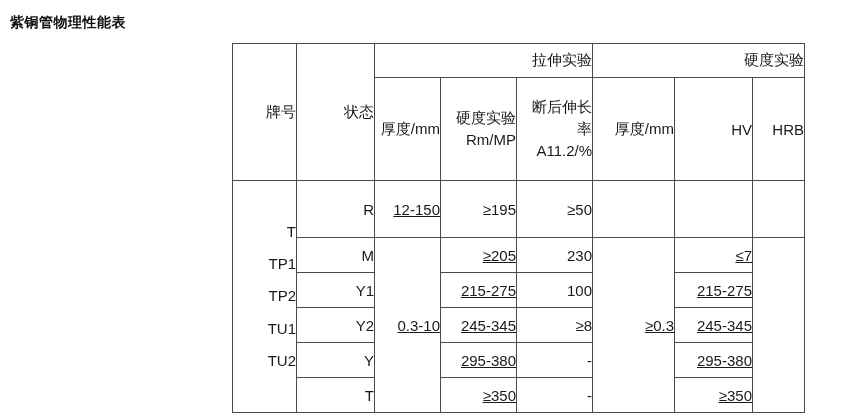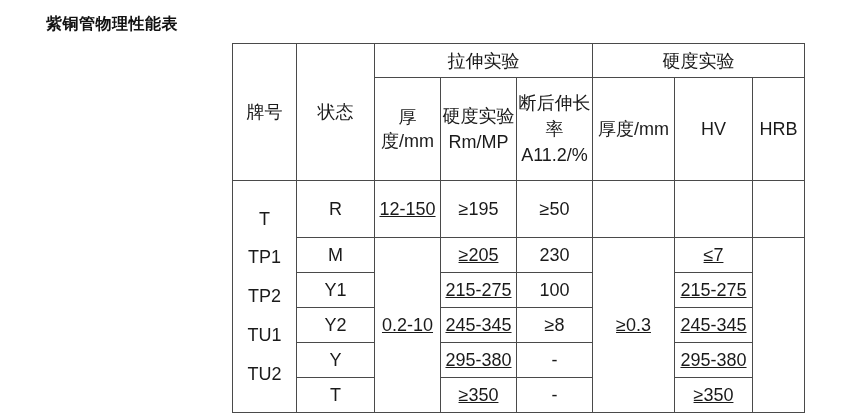--- a/index.html
+++ b/index.html
@@ -12,40 +12,39 @@
     height: 418px;
     font-family: "Liberation Sans", sans-serif;
     color: #1a1a1a;
     position: relative;
     overflow: hidden;
   }
   .page-title {
     position: absolute;
     left: 10px;
     top: 14px;
-    font-size: 16px;
+    font-size: 14px;
     font-weight: bold;
     letter-spacing: 0.5px;
     color: #111111;
-    margin-left: 36px;
   }
   .table-wrap {
     position: absolute;
     left: 232px;
     top: 43px;
   }
   table.spec {
     border-collapse: collapse;
     table-layout: fixed;
   }
   table.spec td, table.spec th {
     border: 1px solid #4a4a4a;
     font-weight: normal;
-    font-size: 18px;
-    text-align: center;
+    font-size: 15px;
+    text-align: right;
     vertical-align: middle;
     color: #1a1a1a;
     padding: 0;
   }
   
   col.c-grade { width: 64px; }
   col.c-state { width: 78px; }
   col.c-thick1 { width: 66px; }
   col.c-rm { width: 76px; }
   col.c-elong { width: 76px; }
@@ -120,21 +119,21 @@
         <td class="nowrap">12-150</td>
         <td>≥195</td>
         <td>≥50</td>
         <td></td>
         <td></td>
         <td></td>
       </tr>
 
       <tr class="row-body">
         <td>M</td>
-        <td rowspan="5" class="nowrap">0.2-10</td>
+        <td rowspan="5" class="nowrap">0.3-10</td>
         <td class="nowrap">≥205</td>
         <td>230</td>
         <td rowspan="5" class="nowrap">≥0.3</td>
         <td class="nowrap">≤7</td>
         <td rowspan="5"></td>
       </tr>
 
       <tr class="row-body">
         <td>Y1</td>
         <td class="nowrap">215-275</td>

